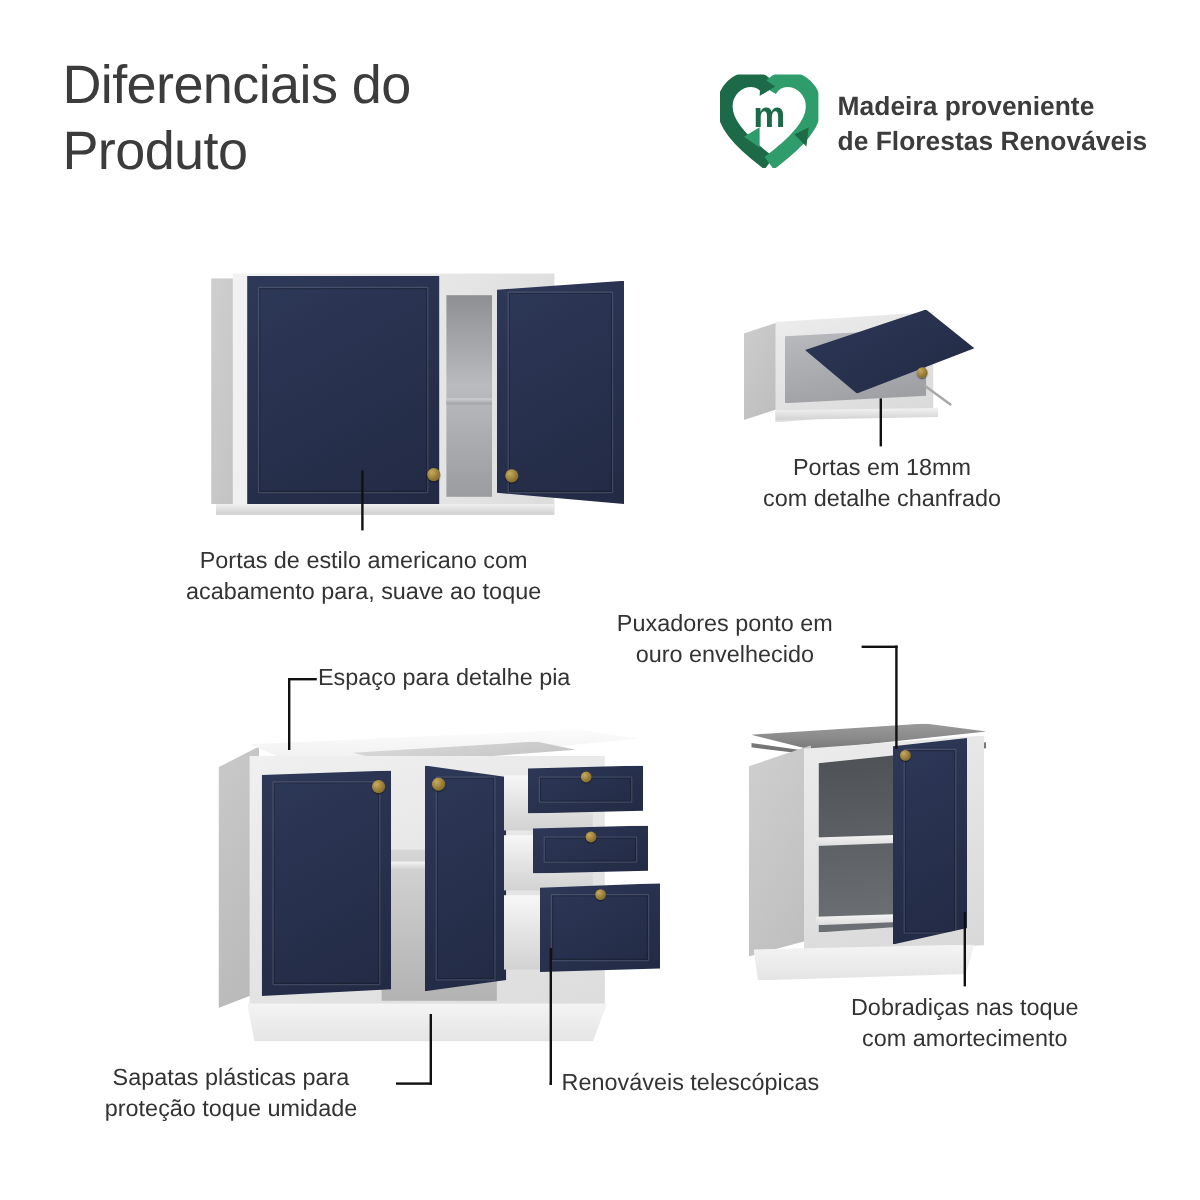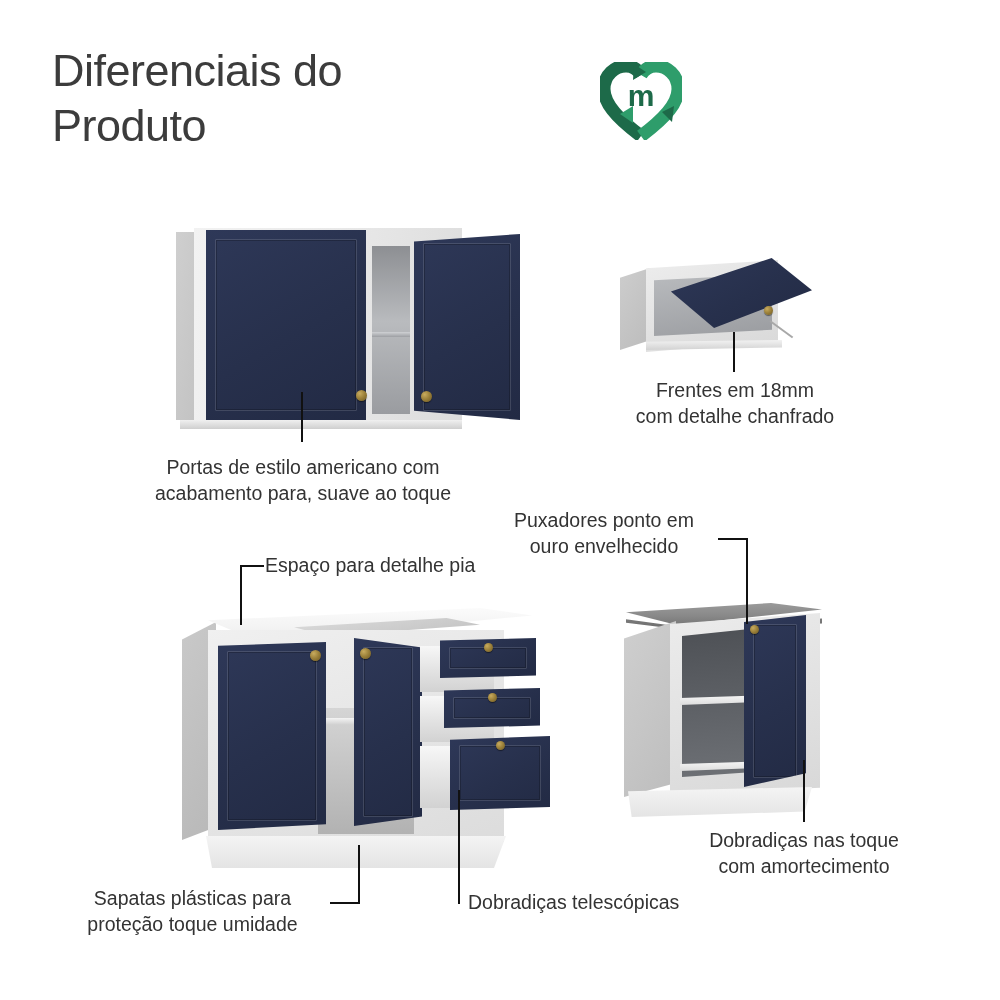--- a/index.html
+++ b/index.html
@@ -135,20 +135,22 @@
 
       <path d="M41 74 C 14 54, 4 40, 4 27 C 4 13, 15 4, 26 4 C 33 4, 38 8, 41 13" fill="none" stroke="#1d6a49" stroke-width="13" stroke-linecap="butt"></path>
       <path d="M41 13 C 44 8, 49 4, 56 4 C 67 4, 78 13, 78 27 C 78 40, 68 54, 41 74" fill="none" stroke="#2e9d6b" stroke-width="13" stroke-linecap="butt"></path>
 
       <polygon points="34,2 46,10 33,18" fill="#1d6a49"></polygon>
       <polygon points="20,52 33,44 33,61" fill="#2e9d6b"></polygon>
       <polygon points="62,50 74,44 72,60" fill="#1d6a49"></polygon>
       <text x="41" y="44" text-anchor="middle" font-family="Liberation Sans, sans-serif" font-size="30" font-weight="bold" fill="#1d6a49">m</text>
     </svg>
   </span>
+  <span class="badge-text">Madeira proveniente
+de Florestas Renováveis</span>
 </div>
 
 <div class="unit" style="left:176px; top:228px; width:340px; height:200px;">
 
   <div class="carcass-side" style="position:absolute; left:0; top:4px; width:24px; height:188px;"></div>
   <div class="carcass-white" style="position:absolute; left:18px; top:0; width:268px; height:196px;"></div>
 
   <div class="interior-dark" style="position:absolute; left:196px; top:18px; width:38px; height:168px;"></div>
   <div style="position:absolute; left:196px; top:104px; width:38px; height:5px;
               background:linear-gradient(180deg,#cfd1d4,#9d9fa3);"></div>
@@ -191,21 +193,21 @@
   <div style="position:absolute; left:56px; top:5px; width:128px; height:58px;
               border:1.4px solid rgba(255,255,255,0.18);
               clip-path: polygon(3% 47%, 71% 2%, 98% 45%, 31% 96%);"></div>
   <div class="knob knob-sm" style="left:144px; top:48px;"></div>
 
   <div style="position:absolute; left:150px; top:62px; width:28px; height:2px;
               background:#a8a8a8; transform:rotate(36deg); transform-origin:left center;"></div>
 </div>
 
 <div class="leader leader-v" style="left:733px; top:332px; height:40px;"></div>
-<div class="caption cap-center" style="left:590px; top:378px; width:290px;">Frentes em 18mm
+<div class="caption cap-center" style="left:590px; top:378px; width:290px;">Portas em 18mm
 com detalhe chanfrado</div>
 
 <div class="unit" style="left:182px; top:608px; width:360px; height:265px;">
 
   <div style="position:absolute; left:0; top:14px; width:34px; height:218px;
               background:linear-gradient(120deg,#c9c9c9,#b8b8b8);
               clip-path: polygon(0% 8%, 100% 0%, 100% 94%, 0% 100%);"></div>
 
   <div class="countertop-white" style="position:absolute; left:26px; top:0px; width:324px; height:34px;
               clip-path: polygon(0% 36%, 84% 0%, 100% 22%, 16% 100%);"></div>
@@ -253,21 +255,21 @@
             border-left-width:2px; border-top-width:2px;"></div>
 <div class="caption cap-left" style="left:265px; top:553px; width:300px;">Espaço para detalhe pia</div>
 
 <div class="leader-elbow" style="left:330px; top:845px; width:28px; height:57px;
             border-right-width:2px; border-bottom-width:2px;"></div>
 <div class="caption cap-center" style="left:55px; top:886px; width:275px;">Sapatas plásticas para
 proteção toque umidade</div>
 
 <div class="leader-elbow" style="left:458px; top:790px; width:0px; height:112px;
             border-left-width:2px; border-bottom-width:2px;"></div>
-<div class="caption cap-left" style="left:468px; top:890px; width:300px;">Dobradiças telescópicas</div>
+<div class="caption cap-left" style="left:468px; top:890px; width:300px;">Renováveis telescópicas</div>
 
 <div class="unit" style="left:618px; top:595px; width:220px; height:235px;">
 
   <div class="countertop-stone" style="position:absolute; left:8px; top:8px; width:196px; height:22px;
               clip-path: polygon(0% 42%, 74% 0%, 100% 30%, 26% 100%);"></div>
   <div style="position:absolute; left:8px; top:22px; width:196px; height:12px;
               background:linear-gradient(180deg,#7d7d7d,#6d6d6d);
               clip-path: polygon(0% 18%, 26% 78%, 100% 12%, 100% 55%, 26% 100%, 0% 48%);"></div>
 
   <div style="position:absolute; left:6px; top:26px; width:52px; height:176px;

